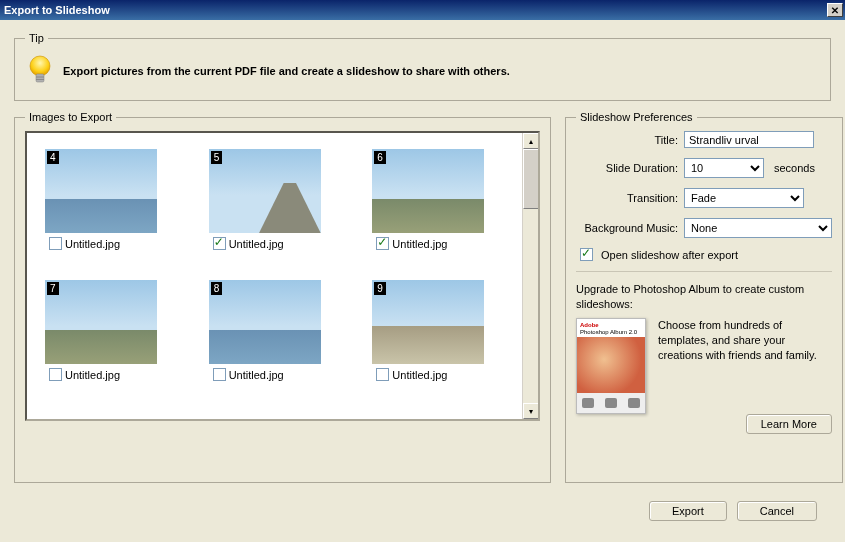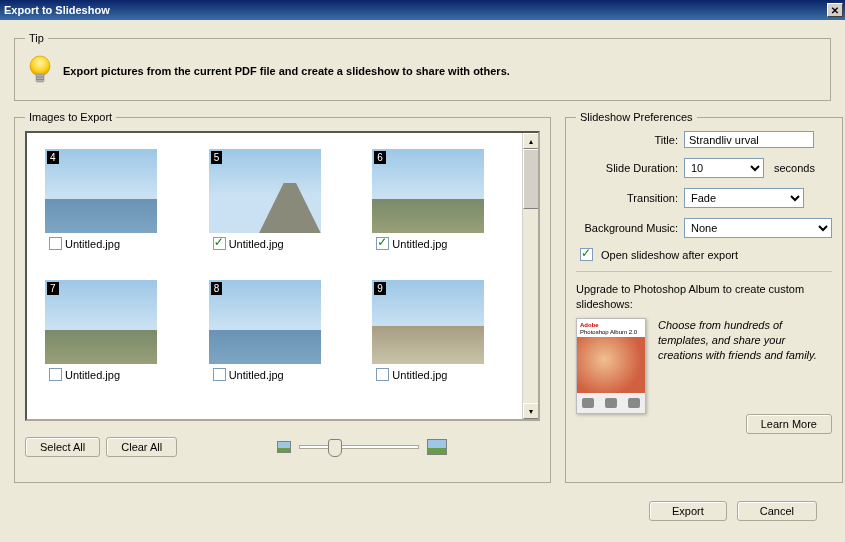--- a/index.html
+++ b/index.html
@@ -315,31 +315,20 @@
                 </div>
               </div>
             </div>
           <div class="thumbs-scroll">
             <div class="sb-btn sb-up">▴</div>
             <div class="sb-thumb"></div>
             <div class="sb-btn sb-down">▾</div>
           </div>
         </div>
 
-        <div class="below-row">
-          <button class="btn">Select All</button>
-          <button class="btn">Clear All</button>
-          <div class="slider-area">
-            <div class="mini-thumb"></div>
-            <div class="slider-track">
-              <div class="slider-thumb"></div>
-            </div>
-            <div class="mini-thumb lg"></div>
-          </div>
-        </div>
       </fieldset>
     </div>
 
     <div class="right-col">
       <fieldset style="height:372px;">
         <legend>Slideshow Preferences</legend>
 
         <div class="prefs-row">
           <label>Title:</label>
           <input class="txt" style="width: 130px;" value="Strandliv urval">
@@ -375,21 +364,21 @@
               <span class="adobe-red">Adobe</span><br>
               <span style="font-size:6px;">Photoshop Album 2.0</span>
             </div>
             <div class="bs-mid"></div>
             <div class="bs-bot">
                 <div class="bs-icon"></div>
                 <div class="bs-icon"></div>
                 <div class="bs-icon"></div>
               </div>
           </div>
-          <div style="flex:1; line-height:1.4;font-style:italic;">Choose from hundreds of templates, and share your creations with friends and family.</div>
+          <div style="flex:1; line-height:1.4;">Choose from hundreds of templates, and share your creations with friends and family.</div>
         </div>
         <div class="learn-row">
           <button class="btn">Learn More</button>
         </div>
       </fieldset>
     </div>
   </div>
 
   <div class="footer">
     <button class="btn wide">Export</button>

